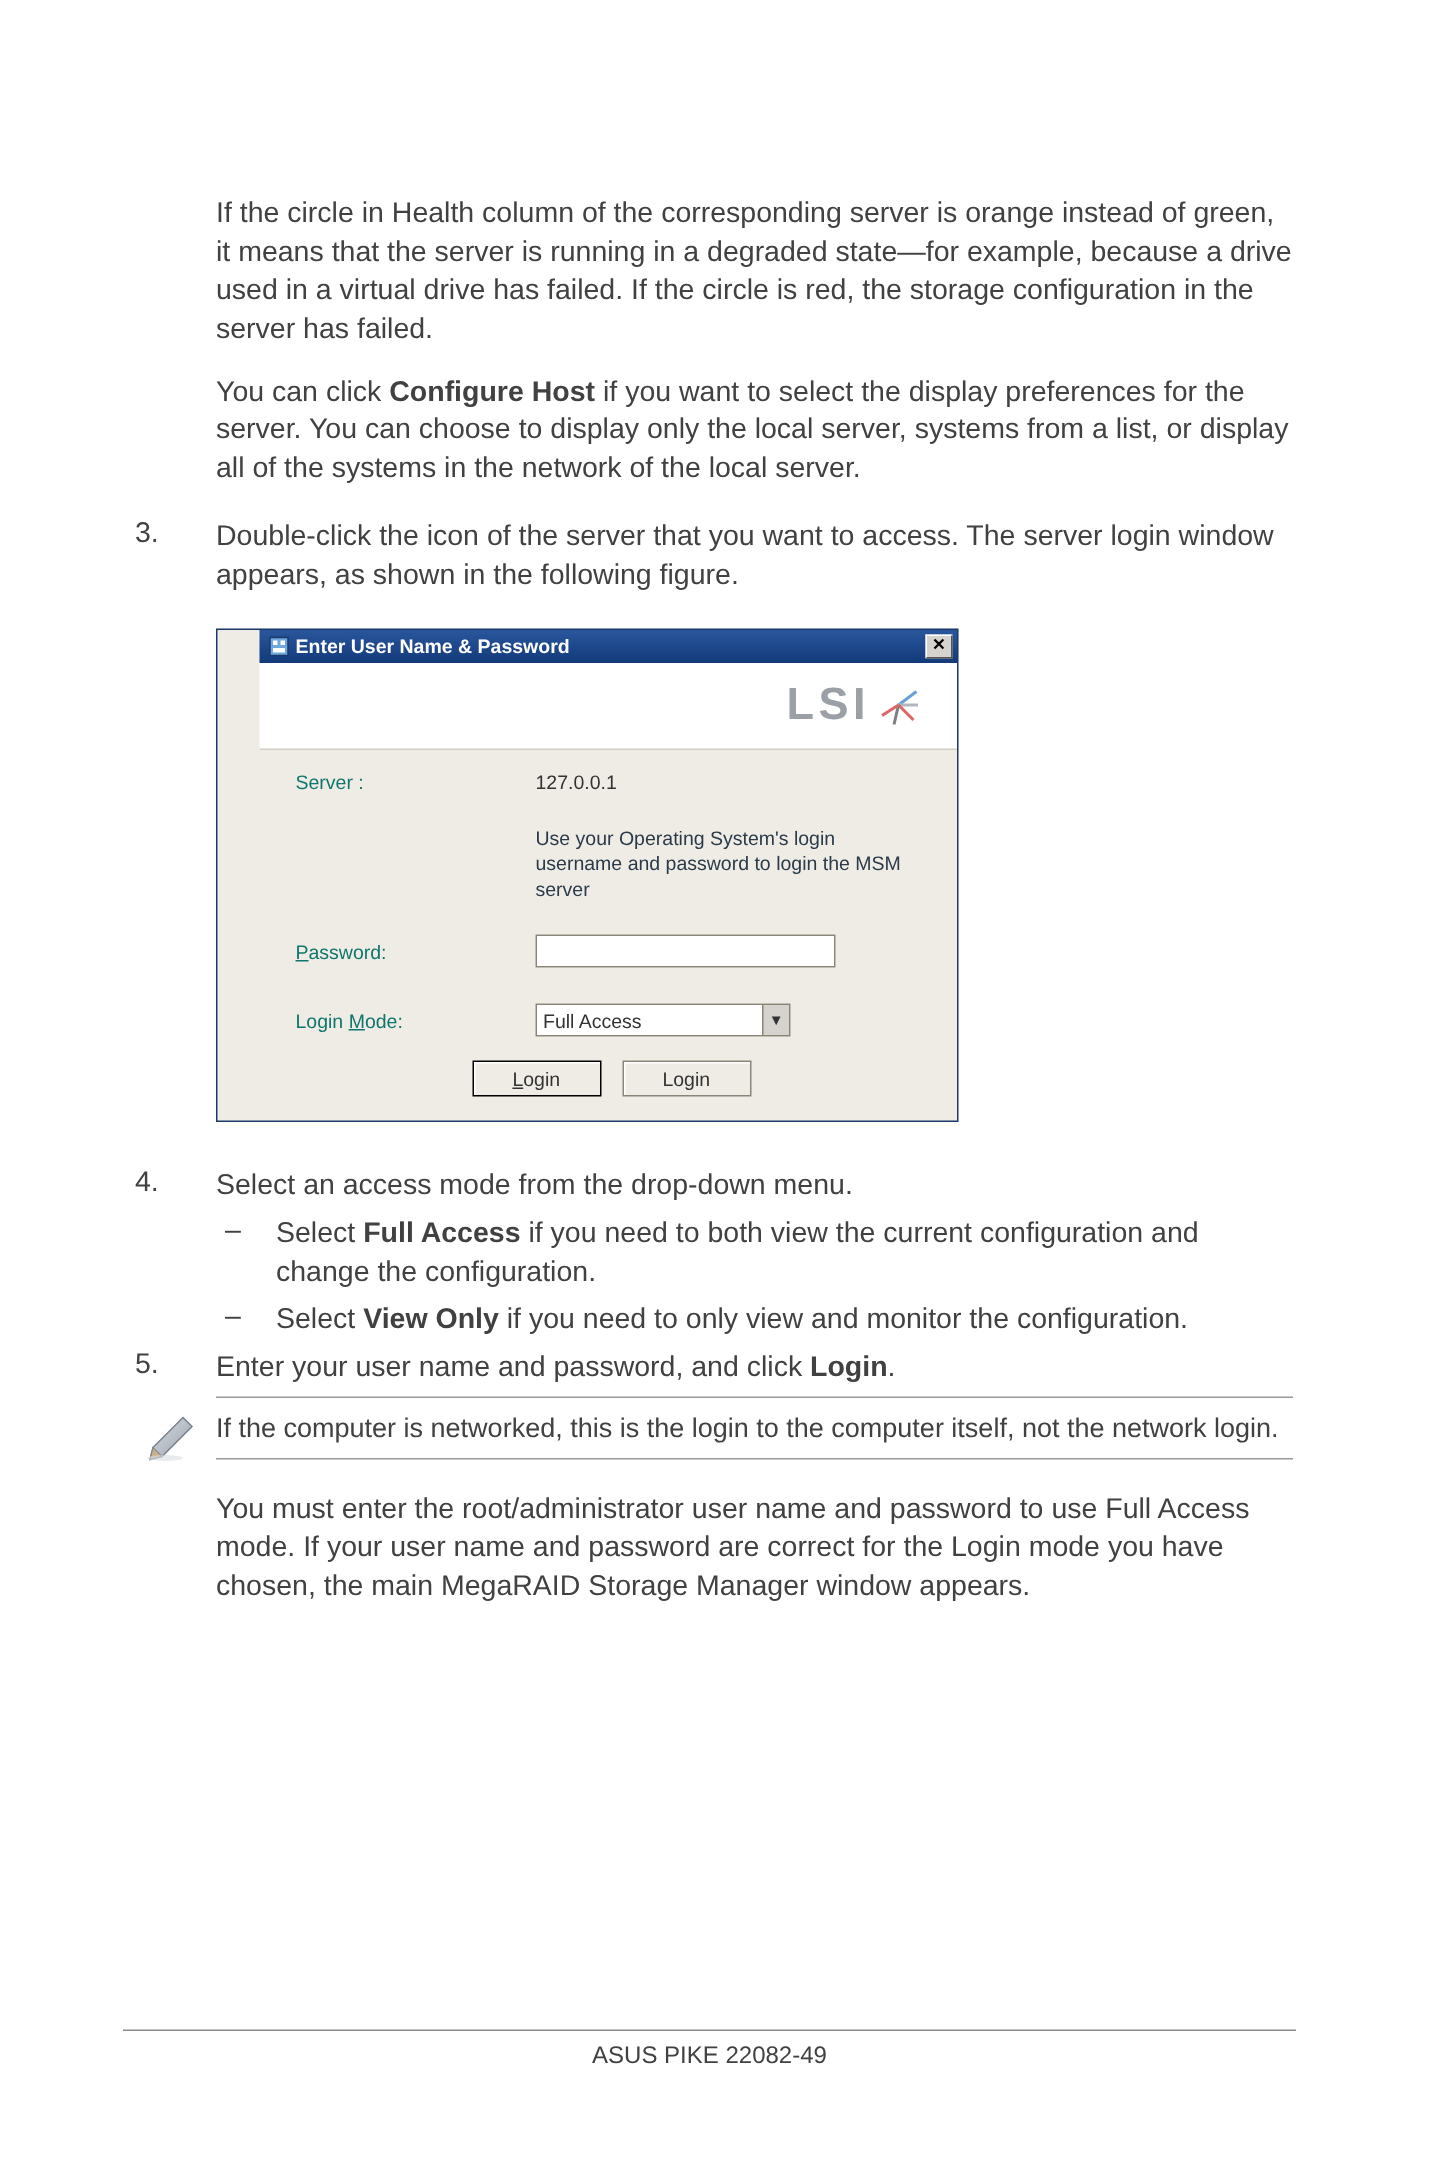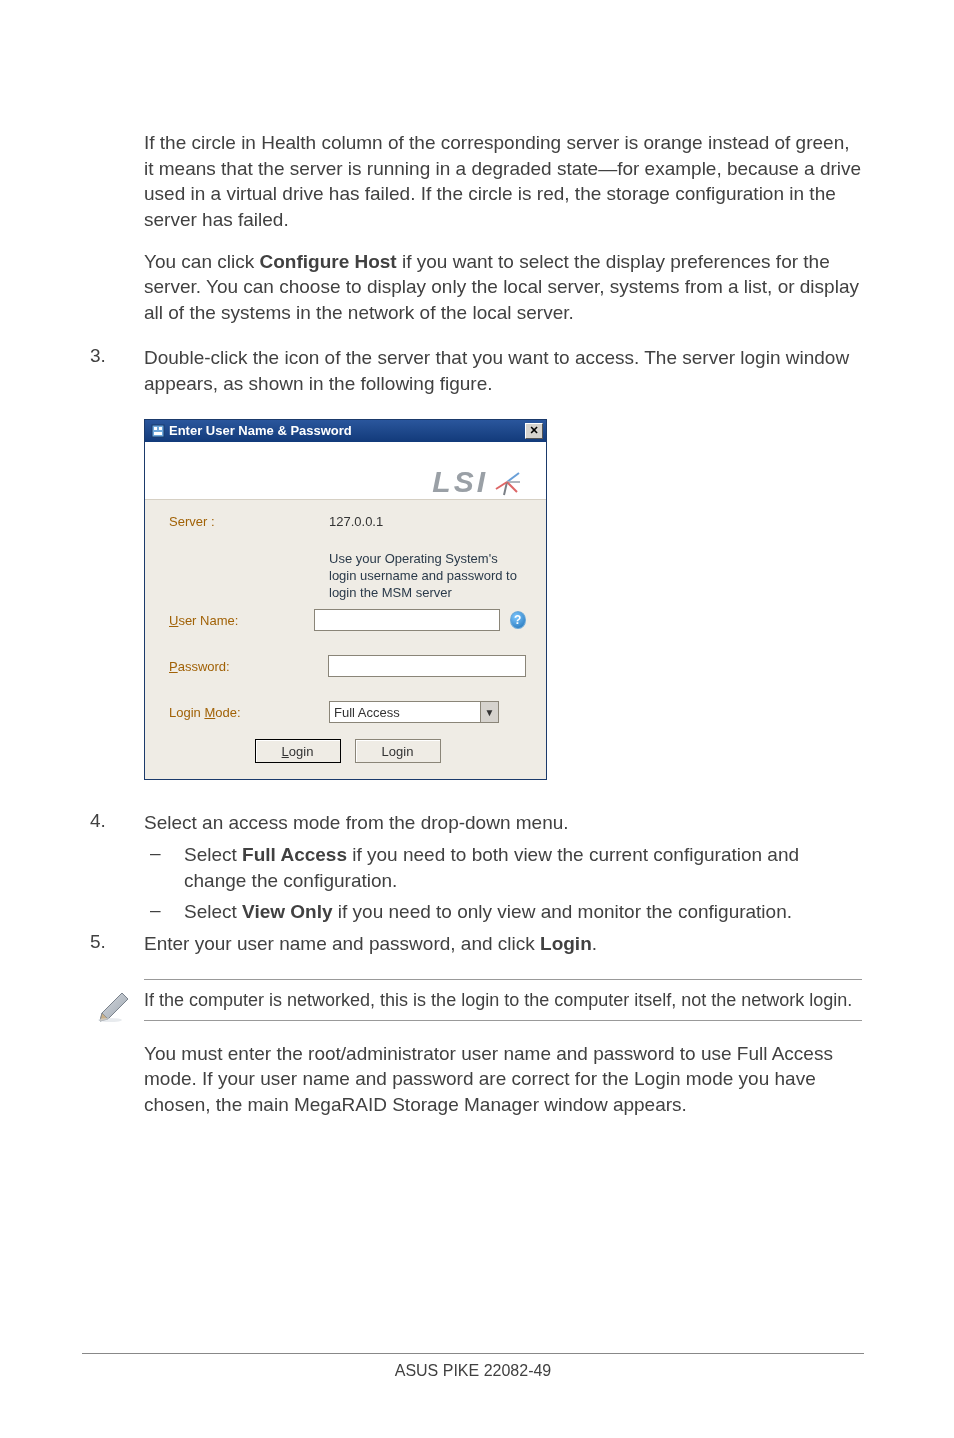--- a/index.html
+++ b/index.html
@@ -40,26 +40,27 @@
   }
   .bold { font-weight: bold; }
 
   
   .dialog-wrap {
     margin-left: 54px;
     margin-top: 4px;
     margin-bottom: 30px;
   }
   .dialog {
-    width: 403px;
+    width: 495px;
     border: 1px solid #1b3a6b;
     background: #efece5;
     font-family: Tahoma, Arial, sans-serif;
     font-size: 13px;
     color: #333;
+    padding-left: 28px;
   }
   .titlebar {
     background: linear-gradient(#2a569c, #123a7a);
     color: #fff;
     height: 22px;
     display: flex;
     align-items: center;
     padding: 0 3px 0 6px;
     font-size: 13px;
     font-weight: bold;
@@ -79,25 +80,24 @@
     border-bottom-color: #555;
     display: flex; align-items: center; justify-content: center;
     color: #000;
     font-size: 11px;
     line-height: 1;
   }
   .logo-row {
     background: #fff;
     height: 58px;
     display: flex;
-    align-items: flex-end;
+    align-items: center;
     justify-content: flex-end;
     padding-right: 24px;
     border-bottom: 1px solid #d6d0c4;
-    font-style: italic;
   }
   .lsi-logo {
     display: flex; align-items: center; gap: 4px;
     font-family: Arial, sans-serif;
   }
   .lsi-text {
     font-size: 30px;
     font-weight: bold;
     letter-spacing: 3px;
     color: #9aa0a6;
@@ -108,21 +108,21 @@
   .form-area {
     padding: 14px 20px 16px 24px;
   }
   .form-row {
     display: flex;
     align-items: center;
     margin-bottom: 10px;
   }
   .form-row .lbl {
     width: 160px;
-    color: #a16207;
+    color: #0f766e;
   }
   .hint {
     margin-left: 160px;
     color: #2a3a4a;
     font-size: 13px;
     line-height: 1.3;
     margin-top: 22px;
     margin-bottom: 2px;
   }
   .txtin {
@@ -200,21 +200,21 @@
     font-size: 19px;
     line-height: 1.35;
     color: #414141;
   }
 
   
   .note-wrap {
     display: flex;
     align-items: flex-start;
     margin-left: 0;
-    margin-top: 22px;
+    margin-top: 6px;
     margin-bottom: 14px;
     justify-content: space-between;
   }
   .note-icon {
     width: 54px;
     padding-left: 6px;
     padding-top: 4px;
   }
   .note-icon svg { width: 40px; height: 40px; }
   .note-box {
@@ -296,25 +296,20 @@
           </span>
         </div>
       </div>
       <div class="form-area">
         <div class="form-row">
           <div class="lbl">Server :</div>
           <div>127.0.0.1</div>
         </div>
         <div class="hint">Use your Operating System's login username and password to login the MSM server</div>
         <div class="spacer-sm"></div>
-        <div class="form-row">
-          <div class="lbl"><span class="u">U</span><span>ser Name:</span></div>
-          <input class="txtin" type="text" style="">
-          <div class="help-icon">?</div>
-        </div>
         <div class="spacer-md"></div>
         <div class="form-row">
           <div class="lbl"><span class="u">P</span><span>assword:</span></div>
           <input class="txtin" type="password" style="">
         </div>
         <div class="spacer-md"></div>
         <div class="form-row">
           <div class="lbl"><span>Login </span><span class="u">M</span><span>ode:</span></div>
           <div class="sel">
             <span>Full Access</span>

